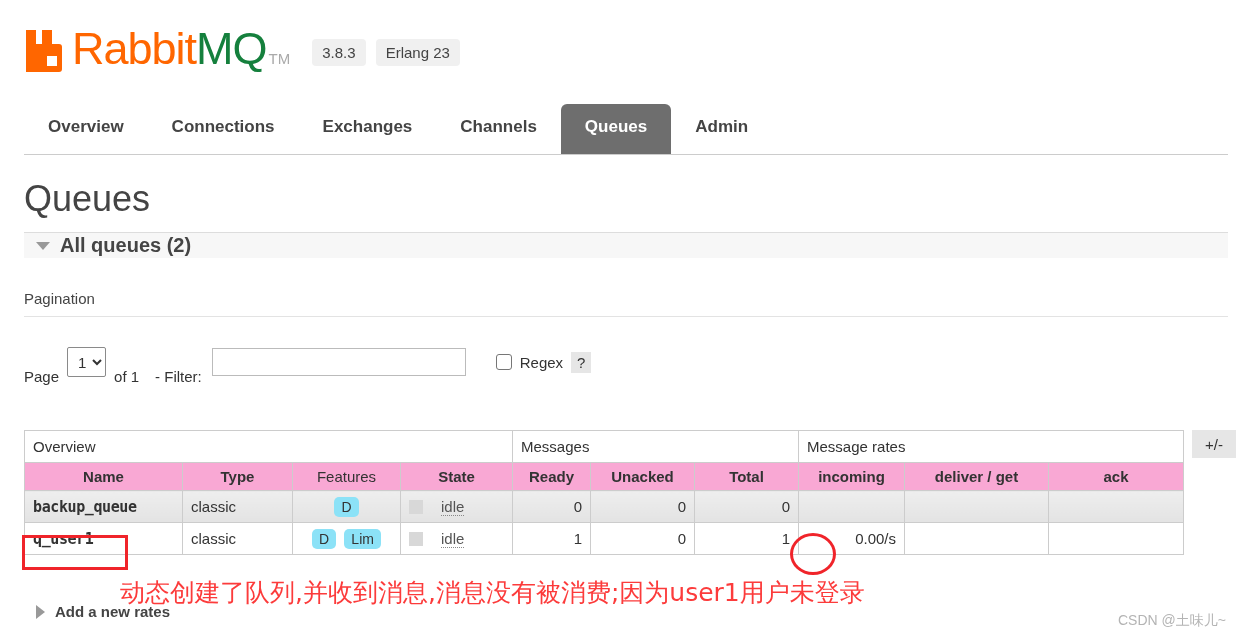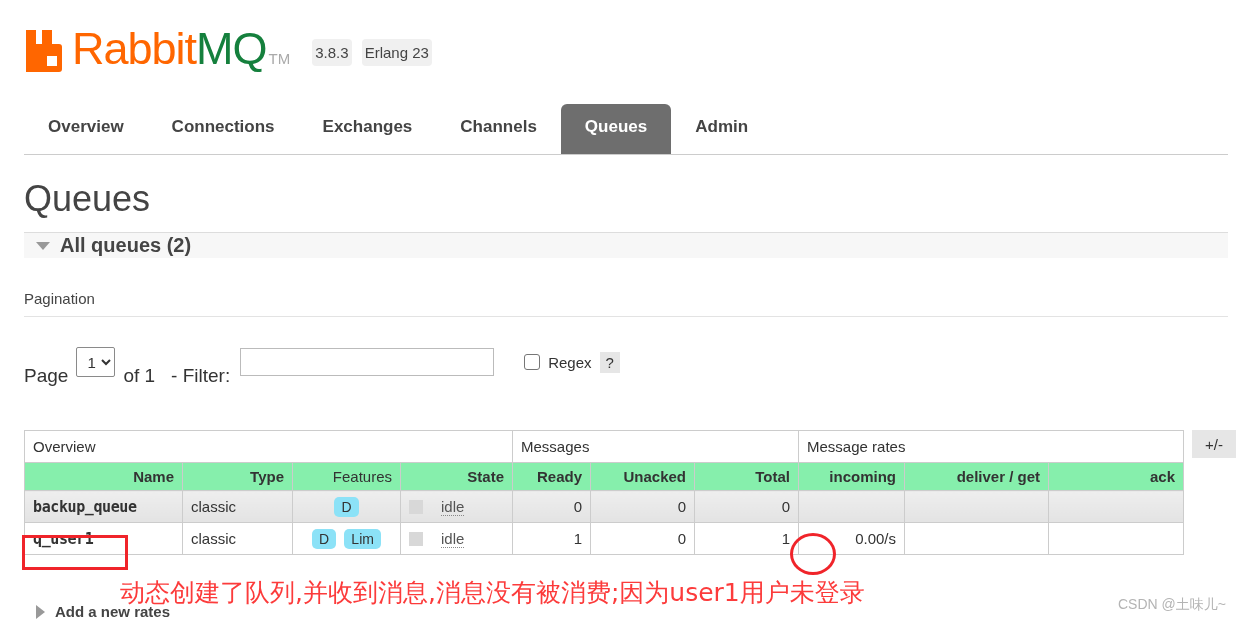--- a/index.html
+++ b/index.html
@@ -86,21 +86,21 @@
     gap: 10px;
     margin-left: 22px;
     padding-bottom: 6px;
   }
   .badge-version {
     background: #f0f0f0;
     border-radius: 4px;
     color: #444;
     font-size: 15px;
     line-height: 15px;
-    padding: 6px 3px;
+    padding: 6px 10px;
     white-space: nowrap;
   }
 
   
   .nav {
     position: absolute;
     left: 24px;
     top: 104px;
     width: 1204px;
     height: 50px;
@@ -180,21 +180,21 @@
   }
   .pagination-row {
     position: absolute;
     left: 24px;
     top: 346px;
     display: flex;
     align-items: center;
     height: 32px;
   }
   .pg-text {
-    font-size: 19px;
+    font-size: 15px;
     color: #333333;
     white-space: nowrap;
     margin-top: 28px;
   }
   .pg-select {
     margin: 0 8px;
     font-family: "Liberation Sans", sans-serif;
     font-size: 15px;
     padding: 3px 2px 3px 6px;
     border: 1px solid #8a8a8a;
@@ -267,23 +267,23 @@
   }
   tr.group-row th {
     font-weight: normal;
     text-align: left;
     background: #ffffff;
     height: 32px;
     color: #333;
   }
   tr.col-row th {
     font-weight: bold;
-    background: #86efac;
+    background: #f9a8d4;
     height: 18px;
-    text-align: right;
+    text-align: center;
     white-space: nowrap;
   }
   tr.col-row th.thin { font-weight: normal; }
 
   td.num { text-align: right; }
   td.center { text-align: center; }
 
   tr.data-row { height: 32px; }
   tr.data-row.shaded td {
     background: linear-gradient(to bottom, #eeeeee 0%, #e3e3e3 100%);
@@ -389,21 +389,21 @@
     font-size: 25px;
     line-height: 30px;
     color: #fc3b3b;
     white-space: nowrap;
     font-family: "DejaVu Sans", sans-serif;
     pointer-events: none;
   }
   .watermark {
     position: absolute;
     left: 1118px;
-    top: 596px;
+    top: 612px;
     font-size: 14px;
     color: #b4b4b4;
     white-space: nowrap;
     pointer-events: none;
   }
 </style>
 </head>
 <body>
 
 <div class="page">

